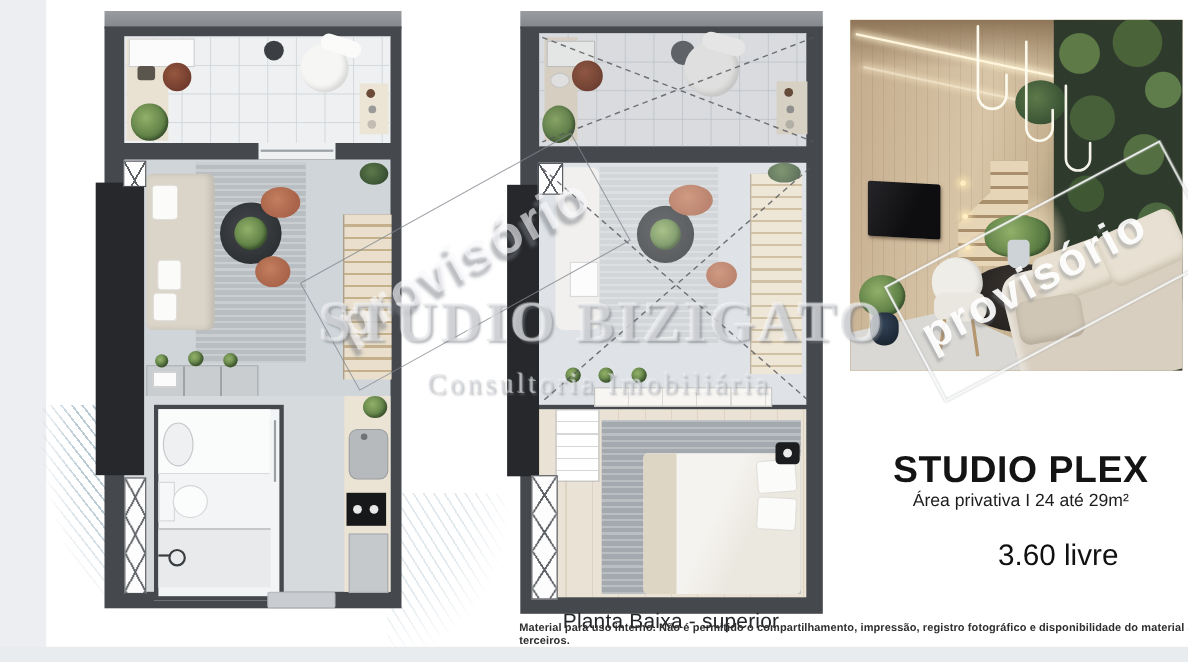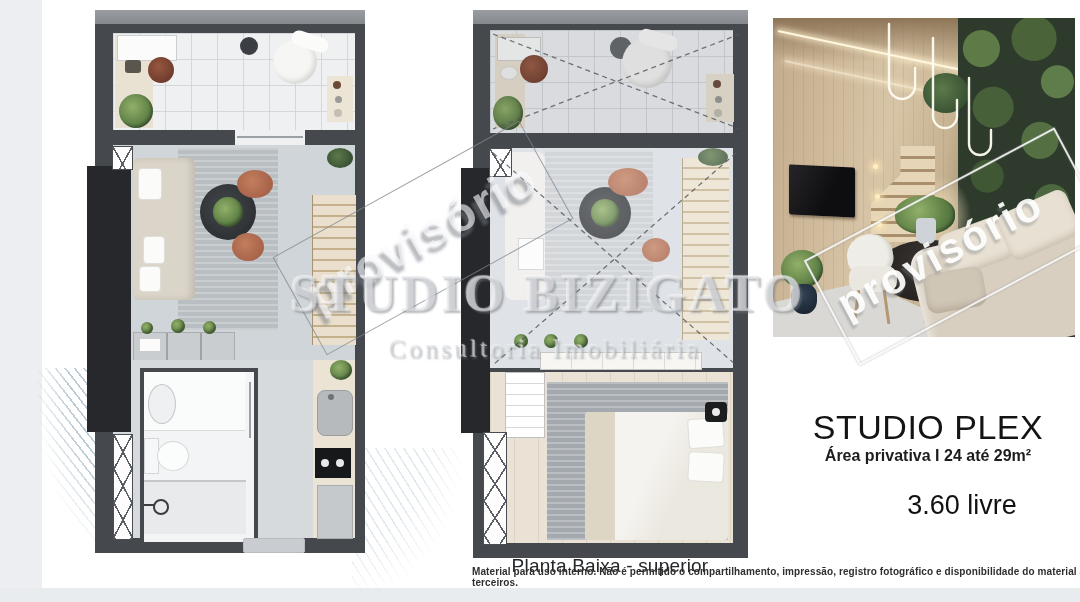--- a/index.html
+++ b/index.html
@@ -50,23 +50,23 @@
   .whitebox{background:#fbfbfb;border:1px solid #cdcdcd;}
   .dim{opacity:.88;}
   .wash{background:rgba(255,255,255,.22);}
   .planklight{background-color:#eae3d5;background-image:repeating-linear-gradient(90deg,rgba(160,140,110,.18) 0 1px,transparent 1px 24px);}
   .shelfunit{background:repeating-linear-gradient(#ffffff 0 10px,#d6d7d9 10px 11px);border:1px solid #bfc0c2;}
   .closetrow{background:repeating-linear-gradient(90deg,#f7f6f3 0 30px,#dbdad6 30px 31px);border:1px solid #c8c7c3;}
 
   
   .plan-label{position:absolute;text-align:center;font-size:19px;color:#24272a;letter-spacing:.2px;}
   .studio-title{position:absolute;left:778px;top:408px;width:300px;text-align:center;
-    font-size:34px;font-weight:normal;color:#141414;letter-spacing:.5px;}
+    font-size:34px;font-weight:bold;color:#141414;letter-spacing:.5px;}
   .studio-sub{position:absolute;left:778px;top:447px;width:300px;text-align:center;
-    font-size:16px;font-weight:bold;color:#1d1d1d;}
+    font-size:16px;font-weight:normal;color:#1d1d1d;}
   .studio-height{position:absolute;left:812px;top:490px;width:300px;text-align:center;
     font-size:27px;color:#111;}
   .disclaimer{position:absolute;left:443px;top:566px;width:637px;font-size:10px;font-weight:bold;
     color:#2f2f2f;letter-spacing:.1px;margin-left:29px;}
 
   
   .wm-brand{position:absolute;left:290px;top:264px;width:500px;text-align:center;white-space:nowrap;
     font-family:"Liberation Serif",serif;font-weight:bold;font-size:52px;letter-spacing:3px;
     color:rgba(225,228,232,.55);text-shadow:2px 2px 2px rgba(115,120,126,.5),-1px -1px 1px rgba(255,255,255,.55);
     pointer-events:none;}

